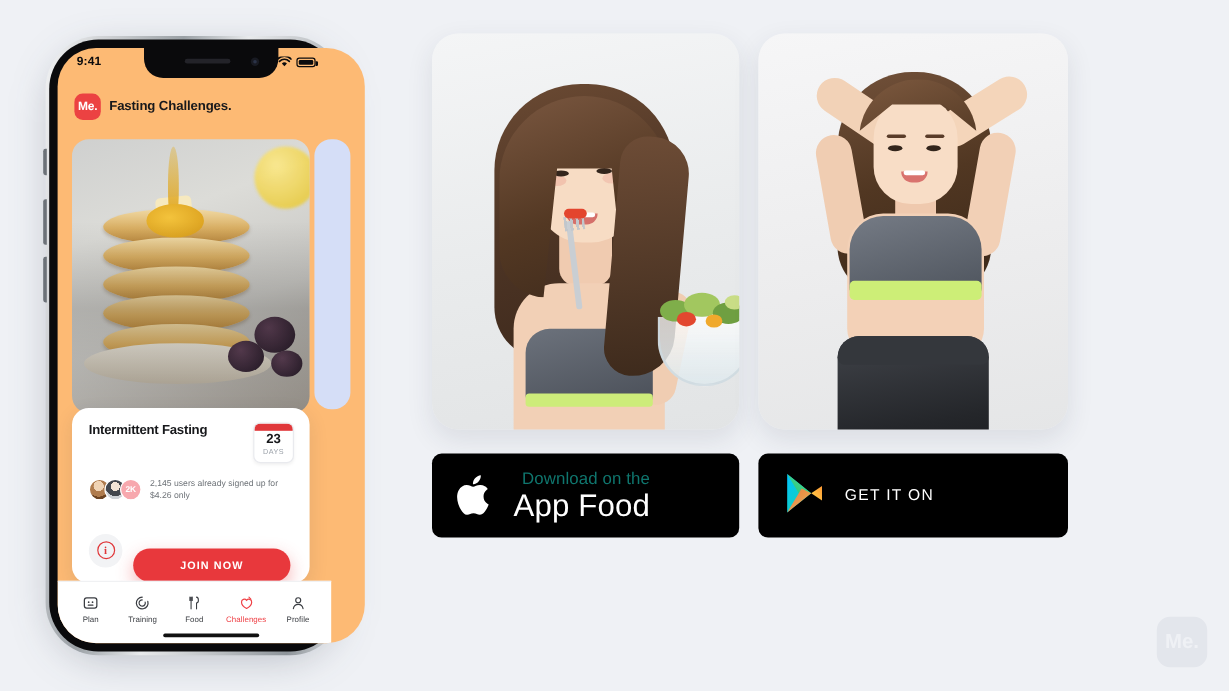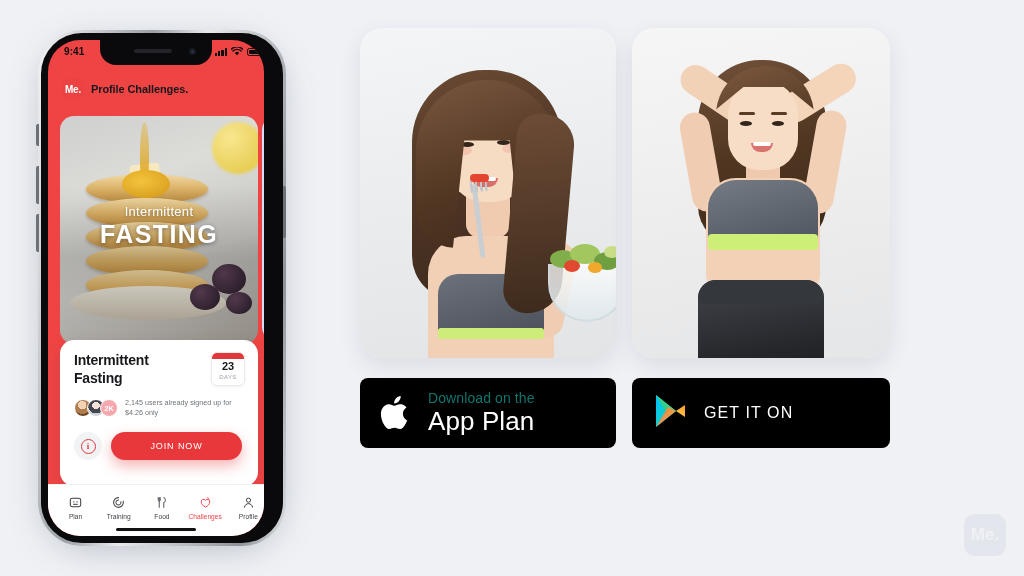--- a/index.html
+++ b/index.html
@@ -20,22 +20,22 @@
   .phone-rail {
     position: absolute; left: 2px; top: 2px; width: 248px; height: 516px;
     border-radius: 44px;
     background: linear-gradient(100deg,#f2f3f4 0%,#c7cacd 18%,#9aa0a5 34%,#e8eaec 50%,#b9bdc1 70%,#8e949a 86%,#dfe2e4 100%);
   }
   .phone-body {
     position: absolute; left: 5px; top: 5px; width: 242px; height: 510px;
     border-radius: 41px; background: #0a0a0c;
   }
   .phone-screen {
-    position: absolute; left: 12px; top: 12px; width: 216px; height: 496px;
-    border-radius: 32px; background: #ef4444; overflow: hidden;
+    position: absolute; left: 12px; top: 12px; width: 256px; height: 496px;
+    border-radius: 32px; background: #fdba74; overflow: hidden;
   }
   .btn-silent { position: absolute; left: 0px; top: 96px; width: 3px; height: 22px; background: #6c7278; border-radius: 2px 0 0 2px; }
   .btn-volup  { position: absolute; left: 0px; top: 138px; width: 3px; height: 38px; background: #6c7278; border-radius: 2px 0 0 2px; }
   .btn-voldn  { position: absolute; left: 0px; top: 186px; width: 3px; height: 38px; background: #6c7278; border-radius: 2px 0 0 2px; }
   .btn-power  { position: absolute; right: 0px; top: 158px; width: 3px; height: 52px; background: #6c7278; border-radius: 0 2px 2px 0; }
 
   .notch {
     position: absolute; left: 50%; transform: translateX(-50%); top: 0;
     width: 112px; height: 25px; background: #0a0a0c;
     border-radius: 0 0 16px 16px; z-index: 9;
@@ -97,43 +97,43 @@
     background: radial-gradient(circle at 35% 30%, #fbe88a, #e3c432); filter: blur(1.5px); opacity:.92;}
   .hero-veil { position:absolute; inset:0; background: linear-gradient(180deg,rgba(0,0,0,0) 30%, rgba(0,0,0,.16) 62%, rgba(0,0,0,.05) 100%); }
   .hero-txt { position:absolute; left:0; right:0; top:88px; text-align:center; color:#fff; }
   .hero-txt .t1 { font-size: 13px; font-weight: 300; letter-spacing: .3px; text-shadow: 0 1px 3px rgba(0,0,0,.35); }
   .hero-txt .t2 { font-size: 25px; font-weight: bold; letter-spacing: 1.4px; margin-top: 1px; text-shadow: 0 1px 4px rgba(0,0,0,.4); }
 
   .info-card {
     position: absolute; left: 12px; top: 300px; width: 198px; height: 146px;
     background: #fff; border-radius: 14px; box-shadow: 0 5px 16px rgba(30,35,55,.10);
   }
-  .ic-title { position:absolute; left:14px; top:12px; width:110px; font-size:14px; font-weight:bold; color:#17181b; line-height:1.28; letter-spacing:-.2px;}
+  .ic-title { position:absolute; left:14px; top:12px; width:110px; font-size:11px; font-weight:bold; color:#17181b; line-height:1.28; letter-spacing:-.2px;}
   .cal-badge { position:absolute; right:13px; top:12px; width:34px; height:34px; border-radius:6px;
     background:#fff; border:1px solid #e9eaee; overflow:hidden; text-align:center; box-shadow:0 1px 3px rgba(0,0,0,.06);}
   .cal-badge .bar { height:6px; background:#e0373a; }
   .cal-badge .num { font-size:11px; font-weight:bold; color:#17181b; margin-top:2px; line-height:1; }
   .cal-badge .lbl { font-size:6px; color:#9aa0a8; letter-spacing:.4px; margin-top:1.5px; }
 
   .signups { position:absolute; left:14px; top:58px; display:flex; align-items:center; gap:7px; width:176px;}
   .av-stack { display:flex; }
   .av { width:18px; height:18px; border-radius:50%; border:1.6px solid #fff; margin-left:-5px; background-size:cover; }
   .av:first-child { margin-left:0; }
   .av1 { background: radial-gradient(circle at 45% 32%, #f0d3b4 0 30%, #b07c4e 31% 62%, #6d4423 63%); }
   .av2 { background: radial-gradient(circle at 50% 34%, #f2e4d6 0 28%, #43474e 29% 60%, #cfd3d8 61%); }
   .av3 { background:#f7a8ae; color:#fff; font-size:7px; font-weight:bold; display:flex; align-items:center; justify-content:center; }
   .signup-txt { font-size:7.2px; color:#6f7479; line-height:1.45; }
 
   .cta-row { position:absolute; left:14px; top:92px; display:flex; align-items:center; gap:9px; }
   .info-btn { width:28px; height:28px; border-radius:50%; background:#f2f3f5; display:flex; align-items:center; justify-content:center; }
   .info-btn .ring { width:15px; height:15px; border-radius:50%; border:1.3px solid #e0373a; color:#e0373a; font-size:9px; font-weight:bold; display:flex; align-items:center; justify-content:center; font-family:"Liberation Serif",serif;}
   .join-btn {
     width:131px; height:28px; border-radius:16px; background:#e8383c; color:#fff;
-    font-size:9px; font-weight:normal; letter-spacing:.9px; display:flex; align-items:center; justify-content:center;
-    box-shadow: 0 6px 14px rgba(232,56,60,.38); border:none; cursor:pointer;
+    font-size:9px; font-weight:bold; letter-spacing:.9px; display:flex; align-items:center; justify-content:center;
+    box-shadow: 0 6px 14px rgba(232,56,60,.38); border:none; cursor:pointer;margin-top:25px;
   }
 
   .tabbar { position:absolute; left:0; bottom:0; width:228px; height:52px; background:#fff;
     border-top:1px solid #f0f1f3; display:flex; align-items:center; justify-content:space-around; padding:0 6px 6px; }
   .tab { display:flex; flex-direction:column; align-items:center; gap:3px; width:40px; }
   .tab .ti { height:14px; display:flex; align-items:center; justify-content:center; color:#3a3d42; }
   .tab .tl { font-size:6.6px; color:#3a3d42; letter-spacing:.05px; }
   .tab.active .ti, .tab.active .tl { color:#ef4146; }
   .home-ind { position:absolute; left:50%; transform:translateX(-50%); bottom:5px; width:80px; height:3.5px; border-radius:3px; background:#111; }
 
@@ -196,21 +196,21 @@
     background: linear-gradient(170deg,#41444a 0%,#24262a 60%,#17181b 100%); }
   .mB-pants-wb { position:absolute; left:66px; top:252px; width:126px; height:24px; border-radius:18px 18px 6px 6px; background:#34373c; }
 
   
   .badge { position:absolute; background:#000; border-radius:8px; display:flex; align-items:center; }
   .badge-apple { left:360px; top:378px; width:256px; height:70px; padding-left:20px; gap:14px; }
   .apple-glyph { width:34px; height:40px; fill:#fff; }
   .badge-txt .l1 { color:#0f766e; font-size:14px; letter-spacing:.1px; line-height:1.05; font-weight:400;text-align:right; }
   .badge-txt .l2 { color:#fff; font-size:26px; font-weight:500; letter-spacing:.1px; line-height:1.08; margin-top:1px;}
   .badge-google { left:632px; top:378px; width:258px; height:70px; padding-left:22px; gap:14px; }
-  .gp-txt .l1 { color:#fff; font-size:16px; letter-spacing:1.1px; line-height:1.05; }
+  .gp-txt .l1 { color:#fff; font-size:13px; letter-spacing:1.1px; line-height:1.05; }
   .gp-txt .l2 { color:#fff; font-size:26px; font-weight:400; letter-spacing:-.2px; line-height:1.1; margin-top:1px; }
 
   .install-btn {
     position:absolute; left:360px; top:477px; width:530px; height:62px; border-radius:31px;
     background:#3fd9bc; color:#fff; font-size:29px; font-weight:bold; letter-spacing:2.4px;
     display:flex; align-items:center; justify-content:center; border:none; cursor:pointer;
     box-shadow: 0 6px 18px rgba(63,217,188,.30);
   }
 
   .watermark { position:absolute; right:18px; bottom:20px; width:42px; height:42px; border-radius:11px;
@@ -250,21 +250,21 @@
             <path d="M6 8.2 L3.9 5.9a3 3 0 0 1 4.2 0Z" fill="#0b0b0d"></path>
             <path d="M1.9 4.1a5.8 5.8 0 0 1 8.2 0" stroke="#0b0b0d" stroke-width="1.4" fill="none" stroke-linecap="round"></path>
             <path d="M.3 2.2a8.1 8.1 0 0 1 11.4 0" stroke="#0b0b0d" stroke-width="1.4" fill="none" stroke-linecap="round"></path>
           </svg>
           <span class="batt"></span>
         </div>
       </div>
 
       <div class="app-header">
         <div class="logo-badge">Me.</div>
-        <div class="app-title">Profile Challenges.</div>
+        <div class="app-title">Fasting Challenges.</div>
       </div>
 
       <div class="peek-card"></div>
 
       <div class="hero">
         <div class="lemon"></div>
         <div class="pancakes">
           <div class="pc"></div>
             <div class="pc"></div>
             <div class="pc"></div>
@@ -272,24 +272,20 @@
             <div class="pc"></div>
           <div class="plate"></div>
           <div class="butter"></div>
           <div class="syrup"></div>
           <div class="syrup2"></div>
         </div>
         <div class="berry b1"></div>
         <div class="berry b2"></div>
         <div class="berry b3"></div>
         <div class="hero-veil"></div>
-        <div class="hero-txt">
-          <div class="t1">Intermittent</div>
-          <div class="t2">FASTING</div>
-        </div>
       </div>
 
       <div class="info-card">
         <div class="ic-title">Intermittent Fasting</div>
         <div class="cal-badge">
           <div class="bar"></div>
           <div class="num">23</div>
           <div class="lbl">DAYS</div>
         </div>
         <div class="signups">
@@ -414,21 +410,21 @@
     <div class="mB-lip"></div>
     <div class="mB-teeth"></div>
   </div>
 
   <div class="badge badge-apple">
     <svg class="apple-glyph" viewBox="0 0 24 28">
       <path d="M16.2 14.6c0-3 2.4-4.4 2.5-4.5-1.4-2-3.5-2.3-4.2-2.3-1.8-.2-3.5 1-4.4 1-.9 0-2.3-1-3.8-1C4.4 7.8 2.6 9 1.6 10.9c-2 3.5-.5 8.7 1.4 11.5.9 1.4 2.1 3 3.6 2.9 1.4-.1 2-.9 3.7-.9s2.2.9 3.8.9c1.6 0 2.6-1.4 3.5-2.8 1.1-1.6 1.6-3.2 1.6-3.3-.1 0-3-1.2-3-4.6ZM13.4 5.6c.8-1 1.3-2.3 1.2-3.6-1.2.05-2.6.8-3.4 1.8-.7.9-1.4 2.2-1.2 3.5 1.3.1 2.6-.7 3.4-1.7Z" fill="#fff"></path>
     </svg>
     <div class="badge-txt">
       <div class="l1">Download on the</div>
-      <div class="l2">App Plan</div>
+      <div class="l2">App Food</div>
     </div>
   </div>
 
   <div class="badge badge-google">
     <svg width="36" height="40" viewBox="0 0 36 40">
       <defs>
         <linearGradient id="gpB" x1="0" y1="0" x2="1" y2="1">
           <stop offset="0" stop-color="#00C3FF"></stop>
             <stop offset="1" stop-color="#1BD6A0"></stop>
         </linearGradient>

